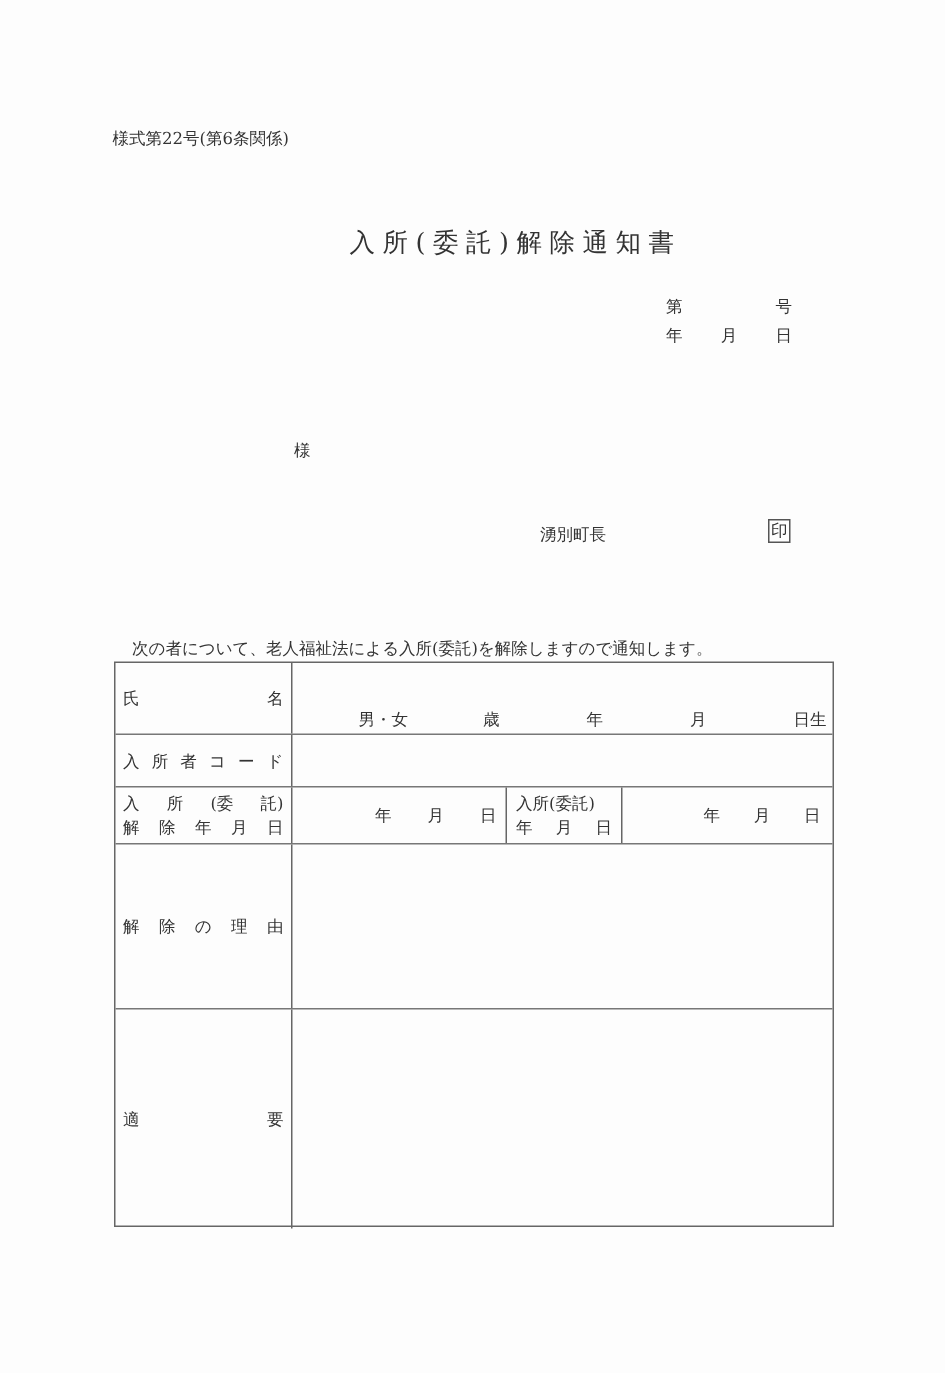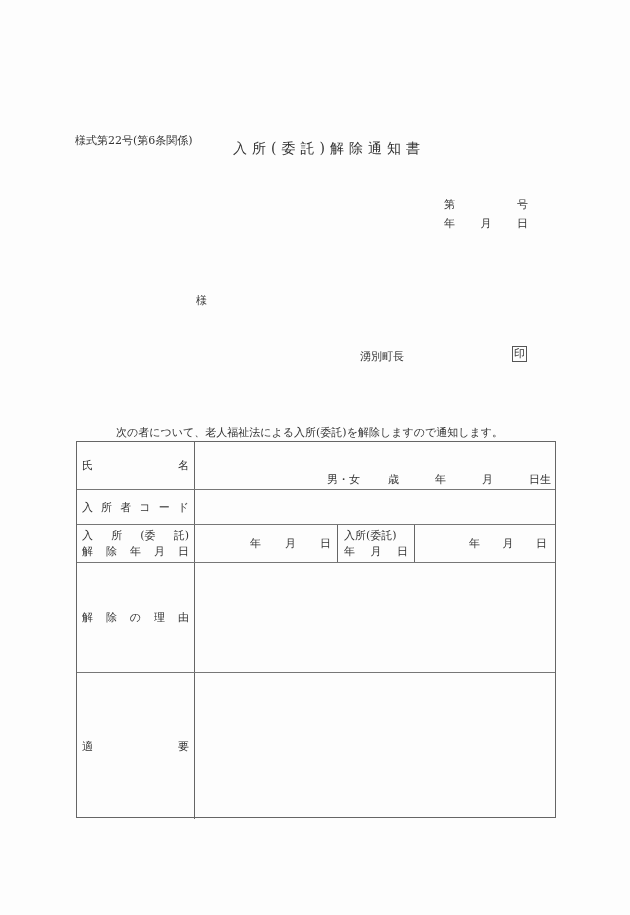--- a/index.html
+++ b/index.html
@@ -3,44 +3,44 @@
 <meta charset="utf-8">
 <style>
   html, body { margin: 0; padding: 0; }
   body {
     width: 630px; height: 915px; position: relative; overflow: hidden;
     background: #fdfdfd; color: #333;
     font-family: "DejaVu Serif", "Liberation Serif", serif;
     font-size: 11px;
   }
   .abs { position: absolute; white-space: nowrap; }
-  .form-number { left: 75px; top: 85px; font-size: 11px; margin-top: 48px; }
-  .doc-title { left: 233px; top: 140px; font-size: 14px; letter-spacing: 5px; }
+  .form-number { left: 75px; top: 85px; font-size: 11px; }
+  .doc-title { left: 233px; top: 150px; font-size: 17px; letter-spacing: 5px; }
   .num-line { left: 444px; top: 197px; width: 84px; display: flex; justify-content: space-between; }
   .date-line { left: 444px; top: 216px; width: 84px; display: flex; justify-content: space-between; }
   .addressee { left: 196px; top: 293px; }
   .issuer { left: 360px; top: 349px; }
   .seal { left: 512px; top: 346px; border: 1px solid #555; padding: 0 1px; line-height: 14px; font-size: 11px; }
-  .notice { left: 88px; top: 425px; font-size: 11px; margin-left: 28px; }
+  .notice { left: 88px; top: 425px; font-size: 11px; }
 
   .form-table {
     position: absolute; left: 76px; top: 441px; width: 480px; height: 377px;
     border: 1.5px solid #666; box-sizing: border-box;
   }
   .row { position: absolute; left: 0; right: 0; border-bottom: 1.5px solid #777; box-sizing: border-box; }
   .row:last-child { border-bottom: none; }
   .label-cell {
     position: absolute; left: 0; top: 0; bottom: 0; width: 118px;
     border-right: 1.5px solid #666; box-sizing: border-box;
     display: flex; align-items: center; padding: 0 5px;
   }
   .spread { display: flex; justify-content: space-between; width: 100%; }
   .two-line { display: flex; flex-direction: column; width: 100%; gap: 1px; }
   .value-cell { position: absolute; left: 118px; right: 0; top: 0; bottom: 0; }
-  .name-bottom { position: absolute; right: 4px; bottom: 2px; display: flex; }
+  .name-bottom { position: absolute; right: 4px; bottom: 2px; display: flex; gap: 22px; }
   .name-bottom span { display: inline-block; }
   .sub-cell { position: absolute; top: 0; bottom: 0; box-sizing: border-box; display: flex; align-items: center; }
   .date-trio { display: flex; justify-content: space-between; width: 100%; }
 </style>
 </head>
 <body>
 
 <div class="abs form-number">様式第22号(第6条関係)</div>
 
 <div class="abs doc-title">入所(委託)解除通知書</div>

